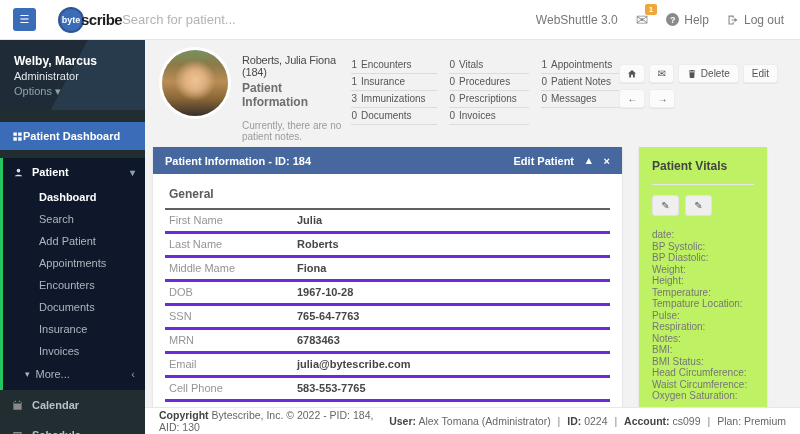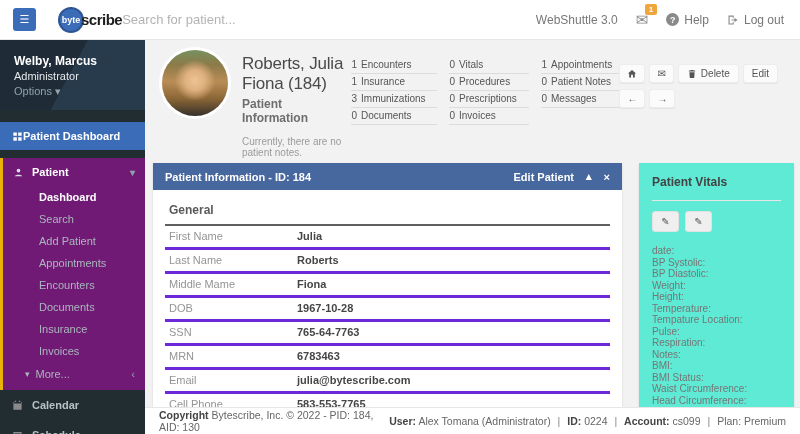--- a/index.html
+++ b/index.html
@@ -35,21 +35,21 @@
   .sidebar { position:absolute; top:40px; left:0; bottom:0; width:145px; background:#222d32; z-index:20; }
   .user-panel { padding:14px 14px 12px; background:linear-gradient(118deg,#1f2c38 0%,#1f2c38 48%,#283b4d 48.5%,#283b4d 100%); }
   .user-name { color:#fff; font-weight:bold; font-size:12px; }
   .user-role { color:#e3e8ea; font-size:11px; margin-top:2px; }
   .user-options { color:#8fa3ad; font-size:11px; margin-top:3px; cursor:pointer; }
   .side-item { display:flex; align-items:center; padding:7px 12px; font-size:11px; color:#b7c2c8;
                cursor:pointer; }
   .side-item .icon-svg { fill:#b7c2c8; }
   .side-item.active-top { background:#3b6cb8; color:#fff; font-weight:bold; margin-top:12px; padding:8px 12px;}
   .side-item.active-top .icon-svg { fill:#fff; }
-  .patient-section { border-left:3px solid #eab308; background:#701a75; margin-top:8px; padding-bottom:4px; }
+  .patient-section { border-left:3px solid #22c55e; background:#0f172a; margin-top:8px; padding-bottom:4px; }
   .patient-head { display:flex; align-items:center; gap:8px; padding:8px 10px; color:#fff; font-weight:bold;
                   font-size:11px; cursor:pointer; }
   .patient-head .icon-svg { fill:#d9e0e4; }
   .patient-head .caret { margin-left:auto; color:#8fa3ad; font-size:10px; }
   .sub-item { padding:5px 10px 5px 36px; font-size:11px; color:#aab7bd; cursor:pointer; }
   .sub-item.active { color:#fff; font-weight:bold; }
   .more-row { display:flex; align-items:center; padding:6px 10px 6px 22px; font-size:11px; color:#aab7bd; cursor:pointer; }
   .more-row .caret { margin-right:6px; font-size:9px; }
   .more-row .chev-right { margin-left:auto; color:#8fa3ad; }
   .bottom-item { display:flex; align-items:center; gap:9px; padding:9px 12px; font-size:11px; font-weight:bold;
@@ -57,21 +57,21 @@
   .bottom-item:first-of-type { margin-top:6px; }
   
   .main { position:absolute; left:145px; top:40px; right:0; bottom:27px; background:#f2f2f2; overflow:hidden; }
   .head-row { display:flex; align-items:flex-start; padding:10px 12px 0 17px; }
   .avatar { width:66px; height:66px; border-radius:50%; flex:0 0 66px;
             background:
               radial-gradient(circle at 50% 46%, #eec394 0%, #e0b180 20%, rgba(0,0,0,0) 42%),
               linear-gradient(180deg,#76925f 0%, #8c7a49 22%, #b98d55 48%, #8a6636 74%, #35302a 100%);
             box-shadow:0 0 0 3px #fff, 0 1px 3px rgba(0,0,0,.25); }
   .name-block { margin-left:14px; padding-top:4px; width:196px; }
-  .p-name { font-size:17px; color:#4a4a4a; letter-spacing:-0.2px; }
+  .p-name { font-size:11px; color:#4a4a4a; letter-spacing:-0.2px; }
   .p-sub { font-size:12px; font-weight:bold; color:#6e6e6e; margin-top:3px; }
   .p-note { font-size:10px; color:#9b9b9b; margin-top:11px; }
   .stats { display:flex; gap:12px; margin-left:4px; padding-top:7px; }
   .stat-col { display:flex; flex-direction:column; }
   .stat-cell { font-size:10px; color:#555; padding:2px 0 3px; border-bottom:1px solid #dcdcdc; white-space:nowrap; }
   .stat-col1 { width:86px; } .stat-col2 { width:80px; } .stat-col3 { width:78px; }
   .stat-cell b { font-weight:normal; margin-right:4px; }
   .actions { margin-left:auto; padding:14px 10px 0 0; }
   .act-row { display:flex; gap:4px; justify-content:flex-start; margin-bottom:6px; }
   .btn { background:#fbfbfb; border:1px solid #ededed; border-radius:3px; color:#555; font-size:10px;
@@ -86,21 +86,21 @@
   .card-title { font-size:11px; font-weight:bold; }
   .card-head-right { margin-left:auto; display:flex; align-items:center; gap:12px; }
   .edit-patient { font-size:11px; font-weight:bold; cursor:pointer; }
   .collapse-ic, .close-ic { cursor:pointer; font-size:11px; font-weight:bold; }
   .card-body { padding:10px 12px 0; }
   .section-label { font-size:12px; font-weight:bold; color:#5a5a5a; padding:3px 4px 7px;
                    border-bottom:2px solid #606060; }
   .frow { display:flex; align-items:center; padding:4px 4px 5px; border-bottom:3px solid #6d28d9; }
   .flabel { width:128px; flex:0 0 128px; font-size:11px; color:#949494; }
   .fvalue { font-size:11px; font-weight:bold; color:#464646; }
-  .card-vitals { width:155px; background:#5eead4; box-shadow:0 1px 2px rgba(0,0,0,.12); padding:12px 13px;
+  .card-vitals { width:128px; background:#bef264; box-shadow:0 1px 2px rgba(0,0,0,.12); padding:12px 13px;
                  align-self:flex-start; }
   .v-title { font-size:12px; font-weight:bold; color:#444; }
   .v-hr { border:none; border-top:1px solid #e7e7e7; margin:11px 0 10px; }
   .v-btns { display:flex; gap:6px; }
   .v-btn { width:27px; height:21px; background:#efefef; border:1px solid #e2e2e2; border-radius:3px;
            color:#555; font-size:10px; cursor:pointer; display:inline-flex; align-items:center; justify-content:center; }
   .v-list { margin-top:13px; font-size:10px; color:#767676; line-height:11.5px; }
   
   .footer { position:absolute; left:145px; right:0; bottom:0; height:27px; background:#fff;
             border-top:1px solid #e7e7e7; display:flex; align-items:center; font-size:10.5px; color:#666;
@@ -325,22 +325,22 @@
         <div>BP Diastolic:</div>
         <div>Weight:</div>
         <div>Height:</div>
         <div>Temperature:</div>
         <div>Tempature Location:</div>
         <div>Pulse:</div>
         <div>Respiration:</div>
         <div>Notes:</div>
         <div>BMI:</div>
         <div>BMI Status:</div>
+        <div>Head Circumference:</div>
         <div>Waist Circumference:</div>
-        <div>Head Circumference:</div>
         <div>Oxygen Saturation:</div>
 
       </div>
     </div>
   </div>
 </div>
 
 <div class="footer">
   <span class="footer-left">
     <b>Copyright</b><span>Bytescribe, Inc. © 2022 - PID: 184, AID: 130</span>

